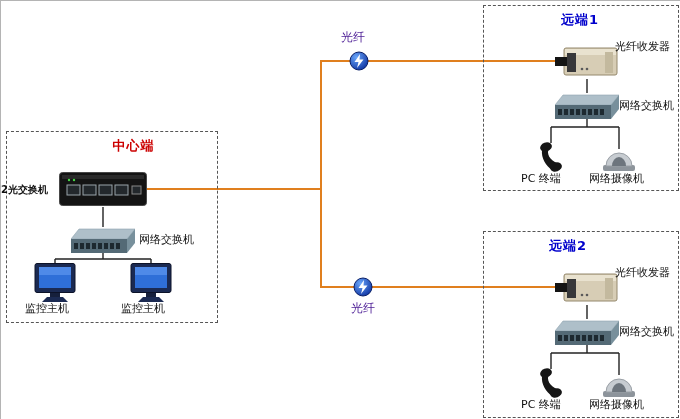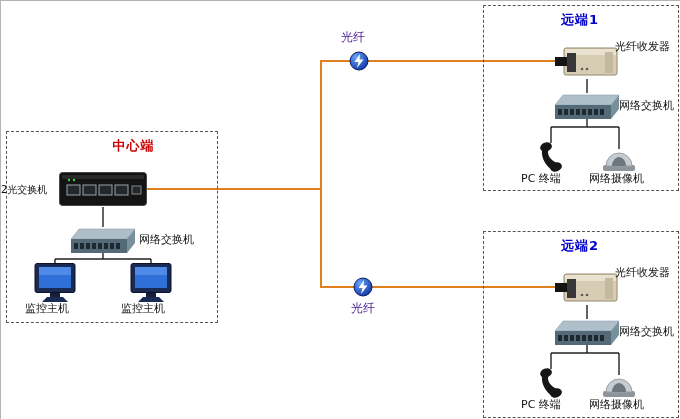--- a/index.html
+++ b/index.html
@@ -5,21 +5,21 @@
   html,body { margin:0; padding:0; background:#e8e8e8; }
   .canvas {
     position:relative; width:680px; height:419px; margin:0 auto;
     background:#ffffff; border:1px solid #b4b4b4; overflow:hidden;
     font-family:"DejaVu Sans","Liberation Sans",sans-serif;
   }
   .wire-layer { position:absolute; left:0; top:0; }
   .group-box { position:absolute; border:1px dashed #555; }
   .group-title { position:absolute; font-size:13px; font-weight:bold; text-align:center; letter-spacing:1px; }
   .lbl { position:absolute; font-size:11px; color:#111; line-height:1.15; white-space:nowrap; }
-  .lbl.bold { font-weight:normal; font-size:10px; }
+  .lbl.bold { font-weight:bold; font-size:10px; }
   .fiber-lbl { position:absolute; font-size:12px; color:#4c1d95; text-align:center; white-space:nowrap; }
   .dev { position:absolute; line-height:0; }
 </style>
 </head>
 <body>
 
 <div class="canvas">
 
   <svg class="wire-layer" width="680" height="419">
 
@@ -50,21 +50,21 @@
       <path d="M618,352 V374"></path>
     </g>
   </svg>
 
   <div class="group-box" style="left:5px; top:130px; width:210px; height:190px;"></div>
   <div class="group-box" style="left:482px; top:4px; width:194px; height:184px;"></div>
   <div class="group-box" style="left:482px; top:230px; width:194px; height:185px;"></div>
 
   <div class="group-title" style="left: 5px; top: 136px; width: 207px; color: rgb(204, 0, 0); margin-left: 24px;">中心端</div>
   <div class="group-title" style="left: 482px; top: 10px; width: 194px; color: rgb(0, 0, 204);">远端1</div>
-  <div class="group-title" style="left: 482px; top: 236px; width: 194px; color: rgb(0, 0, 204);">远端2</div>
+  <div class="group-title" style="left: 470px; top: 236px; width: 194px; color: rgb(0, 0, 204);">远端2</div>
 
   <div class="dev" style="left:58px; top:170px;">
     <svg width="88" height="36" viewBox="0 0 88 36">
       <rect x="0.5" y="1.5" width="87" height="33" rx="3" fill="#141414" stroke="#484848"></rect>
       <rect x="3" y="4" width="82" height="4" fill="#2a2a2a"></rect>
       <g fill="#23282c" stroke="#9aa4aa" stroke-width="1">
         <rect x="8" y="14" width="13" height="10"></rect>
         <rect x="24" y="14" width="13" height="10"></rect>
         <rect x="40" y="14" width="13" height="10"></rect>
         <rect x="56" y="14" width="13" height="10"></rect>

